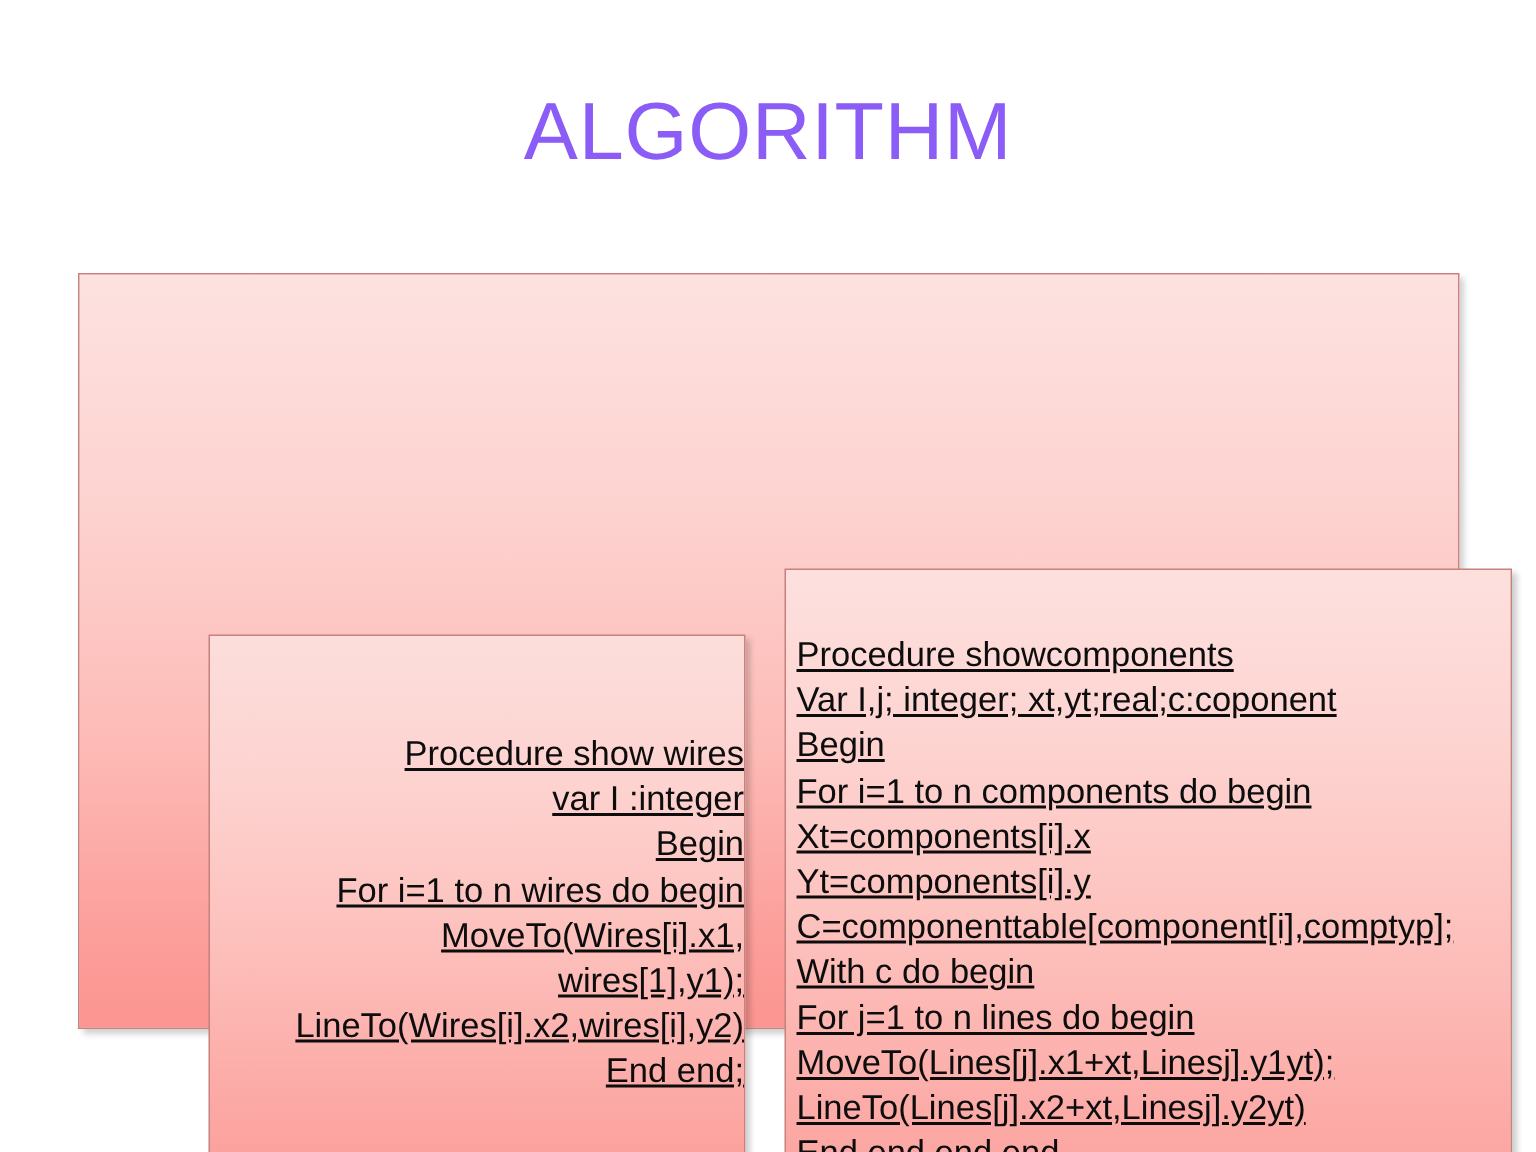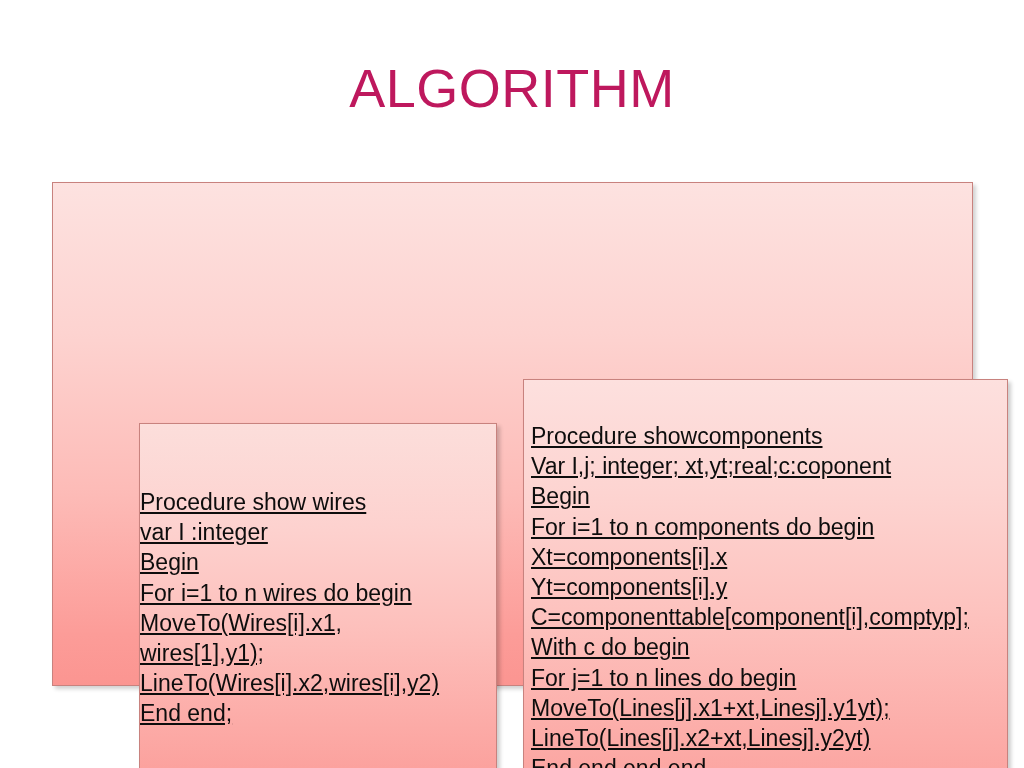--- a/index.html
+++ b/index.html
@@ -28,21 +28,21 @@
   
   #slide-title {
     position: absolute;
     left: 0;
     top: 56px;
     width: 1024px;
     text-align: center;
     font-size: 54px;
     font-weight: 400;
     line-height: 64px;
-    color: #be185d;
+    color: #8b5cf6;
     letter-spacing: 0.5px;
     white-space: nowrap;
   }
 
   
   #outer-panel {
     position: absolute;
     left: 52px;
     top: 182px;
     width: 921px;
@@ -85,21 +85,22 @@
     box-sizing: border-box;
     color: #0d0d0d;
     font-size: 23px;
     line-height: 30.2px;
     font-weight: 400;
     white-space: pre;
   }
 
   #code-box-wires .code-lines {
     top: 63px;
-    padding-left: 0;
+    padding-left: 22px;
+    text-align: right;
   }
 
   #code-box-components .code-lines {
     top: 41px;
     padding-left: 7px;
   }
 
   .code-line {
     display: block;
     height: 30.2px;

